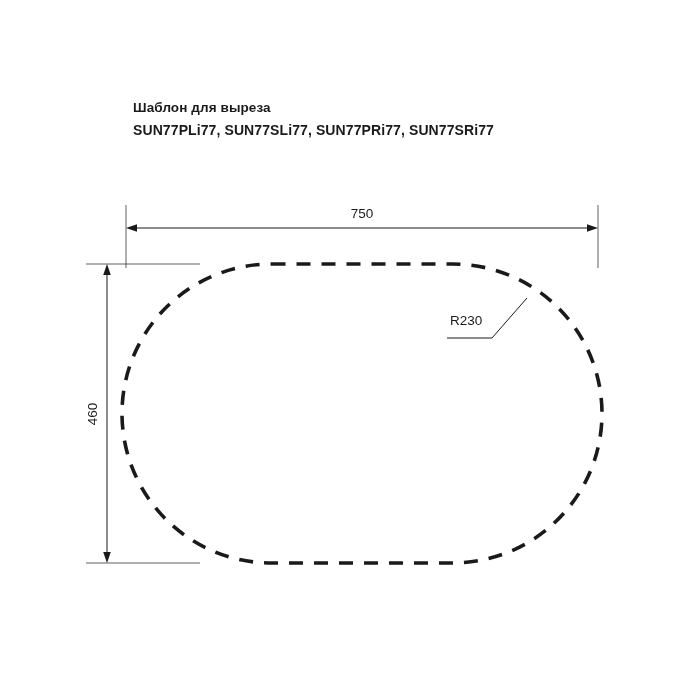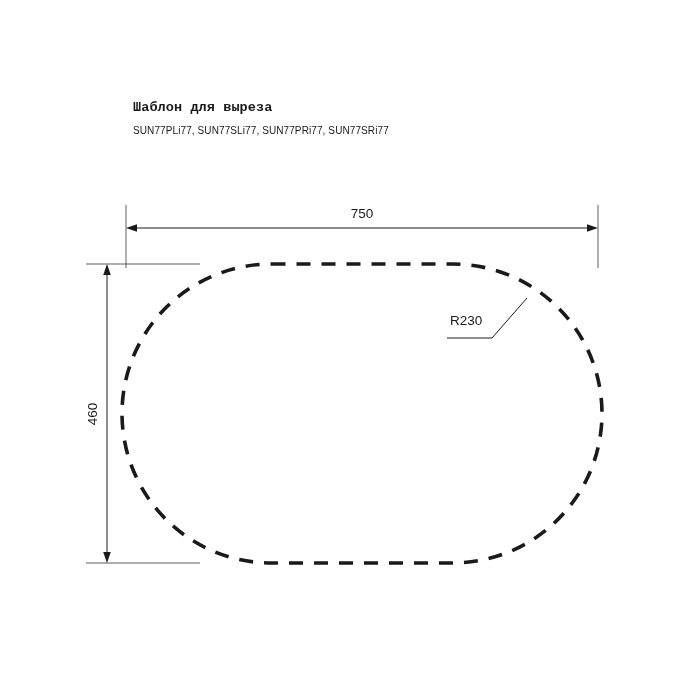--- a/index.html
+++ b/index.html
@@ -27,25 +27,24 @@
     left: 133px;
     top: 98px;
     width: 520px;
   }
   .title-main {
     font-size: 13.5px;
     font-weight: bold;
     letter-spacing: 0.1px;
     line-height: 19px;
     margin: 0;
-    font-family: Liberation Mono, monospace;
   }
   .title-sub {
-    font-size: 10px;
-    font-weight: normal;
+    font-size: 14px;
+    font-weight: bold;
     letter-spacing: 0.1px;
     line-height: 19px;
     margin: 4px 0 0 0;
   }
   svg.draw {
     position: absolute;
     left: 0;
     top: 0;
     width: 700px;
     height: 700px;

